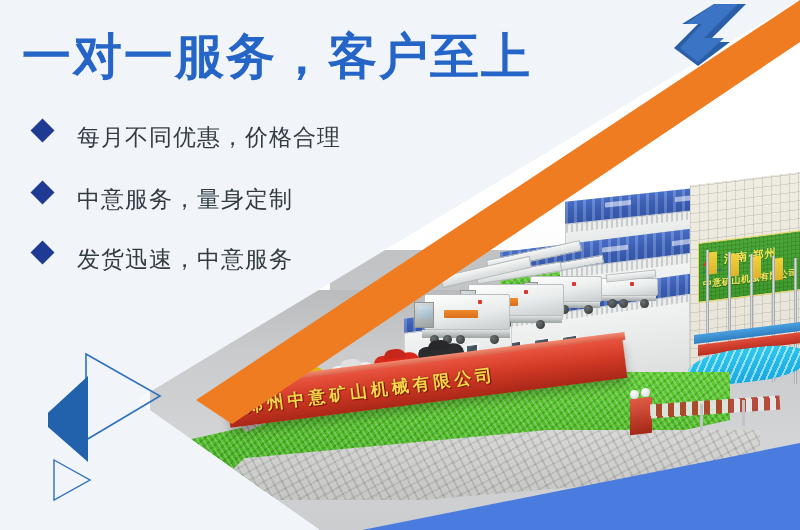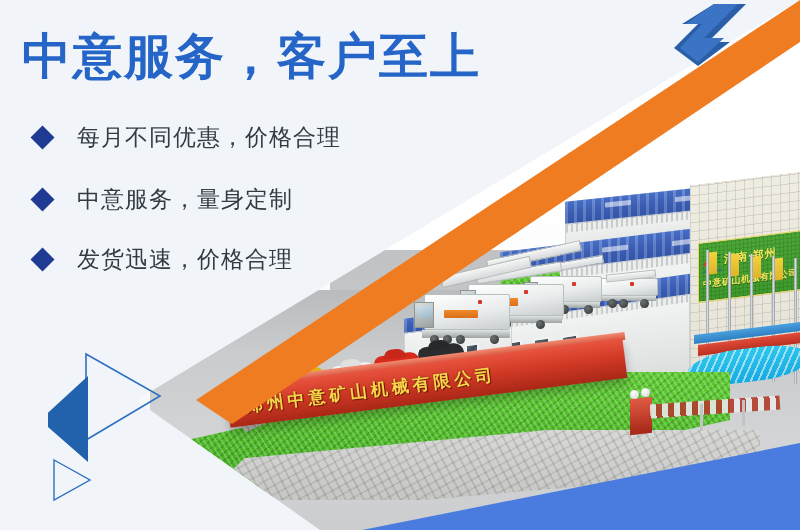--- a/index.html
+++ b/index.html
@@ -261,21 +261,21 @@
 
   
   #left-panel{position:absolute;left:0;top:0;width:470px;height:530px;}
   #headline{
     position:absolute;left:22px;top:24px;
     font-size:49px;font-weight:bold;color:#2565c7;letter-spacing:2px;
     white-space:nowrap;
     font-family:"DejaVu Sans","Liberation Sans",sans-serif;
   }
   .bullet-row{
-    position:absolute;display:flex;align-items:center;gap:26px;
+    position:absolute;display:flex;align-items:flex-start;gap:26px;
   }
   #b1{left:34px;top:122px;}
   #b2{left:34px;top:184px;}
   #b3{left:34px;top:244px;}
   .diamond{
     width:17px;height:17px;background:#1f3a93;transform:rotate(45deg);flex:0 0 auto;
   }
   .bullet-text{
     font-size:23px;color:#333b42;white-space:nowrap;letter-spacing:1px;
     font-family:"DejaVu Sans","Liberation Sans",sans-serif;
@@ -501,33 +501,33 @@
     <polygon points="800,0 800,42 232,424 196,400" fill="#f07c22"></polygon>
   </svg>
 
   <svg id="chevron" width="78" height="64" viewBox="0 0 78 64">
     <polygon points="46,0 78,0 40,38 62,38 30,62 6,44 30,20 14,20" fill="#2a5fa8"></polygon>
     <polygon points="46,0 70,0 36,34 56,34 30,58 12,44 34,20 18,20" fill="#3b74c4"></polygon>
   </svg>
 
   <div id="left-panel">
 
-    <div id="headline">中意服务，客户至上</div>
+    <div id="headline">一对一服务，客户至上</div>
 
     <div class="bullet-row" id="b1">
       <span class="diamond"></span>
       <span class="bullet-text">每月不同优惠，价格合理</span>
     </div>
     <div class="bullet-row" id="b2">
       <span class="diamond"></span>
       <span class="bullet-text">中意服务，量身定制</span>
     </div>
     <div class="bullet-row" id="b3">
       <span class="diamond"></span>
-      <span class="bullet-text">发货迅速，价格合理</span>
+      <span class="bullet-text">发货迅速，中意服务</span>
     </div>
 
     <svg style="position:absolute;left:48px;top:348px;" width="130" height="160" viewBox="0 0 130 160">
       <polygon points="38,6 112,48 38,92" fill="none" stroke="#2f6fbf" stroke-width="1.6"></polygon>
       <polygon points="40,28 40,114 -8,72" fill="#2261ab"></polygon>
       <polygon points="6,112 42,132 6,152" fill="none" stroke="#2f6fbf" stroke-width="1.4"></polygon>
     </svg>
   </div>
 </div>
 

